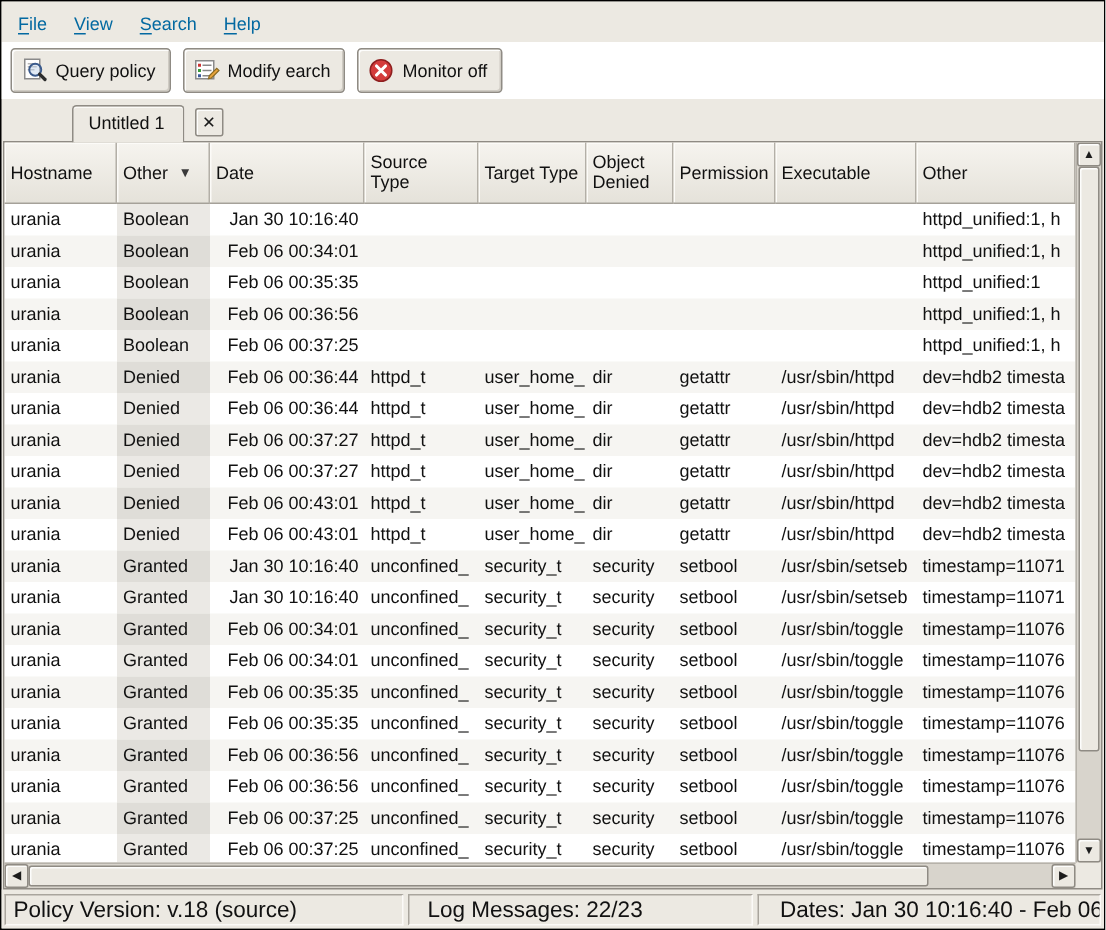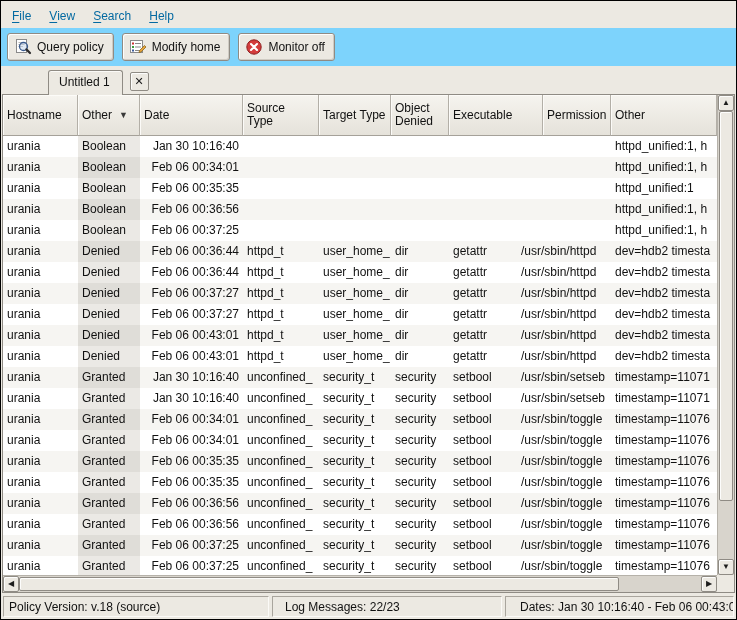--- a/index.html
+++ b/index.html
@@ -20,22 +20,22 @@
     height:27px; display:flex; align-items:center;
     padding:2px 2px 0 2px; background:#ece9e2;
   }
   .menu-item {
     padding:3px 9px; font-size:12px; color:#0369a1; cursor:default;
   }
   .menu-item u { text-underline-offset:2px; }
 
   
   .toolbar {
-    height:38px; display:flex; align-items:center; gap:8px;
-    padding:4px 6px; background:#7dd3fc;
+    height:38px; display:flex; gap:8px;
+    padding:4px 6px; background:#ffffff;
   }
   .tbtn {
     display:inline-flex; align-items:center; gap:5px;
     padding:4px 9px 4px 6px; font-size:12px; color:#111;
     background:#ece9e2;
     border:1px solid #8f8b84; border-radius:3px;
     box-shadow: inset 1px 1px 0 rgba(255,255,255,.9), inset -1px -1px 0 rgba(120,115,105,.25);
     font-family:inherit; cursor:default;
   }
   .ticon { display:inline-flex; width:18px; height:18px; }
@@ -145,21 +145,21 @@
     box-shadow: inset 1px 1px 0 rgba(255,255,255,.9);
   }
 
   
   .statusbar {
     flex:0 0 26px; display:flex; gap:3px;
     padding:3px 2px 2px 2px; background:#ece9e2;
   }
   .spanel {
     display:flex; align-items:center;
-    font-size:12px; color:#111;
+    font-size:15px; color:#111;
     border:1px solid;
     border-color:#a9a59d #fbfaf7 #fbfaf7 #a9a59d;
     background:#ece9e2;
     overflow:hidden; white-space:nowrap;
   }
   .s1 { flex:0 0 266px; padding-left:5px; }
   .s2 { flex:0 0 230px; padding-left:12px; }
   .s3 { flex:1; padding-left:14px; }
 </style>
 </head>
@@ -194,21 +194,21 @@
           <rect x="1.5" y="2.5" width="12" height="12" fill="#ffffff" stroke="#8a8a8a"></rect>
           <rect x="3" y="4.5" width="2" height="2" fill="#cc3333"></rect>
           <line x1="6" y1="5.5" x2="12" y2="5.5" stroke="#888888"></line>
           <rect x="3" y="8" width="2" height="2" fill="#3a9a3a"></rect>
           <line x1="6" y1="9" x2="12" y2="9" stroke="#888888"></line>
           <rect x="3" y="11.5" width="2" height="2" fill="#3a5a9a"></rect>
           <line x1="6" y1="12.5" x2="12" y2="12.5" stroke="#888888"></line>
           <path d="M10.5 12.5 L15.5 7.5 L17 9 L12 14 L10 14.5 Z" fill="#e8a33a" stroke="#8a6a22" stroke-width="0.8"></path>
         </svg>
       </span>
-      <span>Modify home</span>
+      <span>Modify earch</span>
     </button>
     <button class="tbtn">
       <span class="ticon">
         <svg viewBox="0 0 18 18" width="18" height="18">
           <circle cx="9" cy="9" r="7.2" fill="#d43c3c" stroke="#8e1f1f"></circle>
           <path d="M6 6 L12 12 M12 6 L6 12" stroke="#ffffff" stroke-width="2.1" stroke-linecap="round"></path>
         </svg>
       </span>
       <span>Monitor off</span>
     </button>
@@ -238,25 +238,25 @@
         </div>
       <div class="hcell c3">
           <span>Source Type</span>
         </div>
       <div class="hcell c4">
           <span>Target Type</span>
         </div>
       <div class="hcell c5">
           <span>Object Denied</span>
         </div>
+      <div class="hcell c6">
+          <span>Permission</span>
+        </div>
       <div class="hcell c7">
           <span>Executable</span>
-        </div>
-      <div class="hcell c6">
-          <span>Permission</span>
         </div>
       <div class="hcell c8">
           <span>Other</span>
         </div>
     </div>
 
     <div class="tbody">
         <div class="trow">
           <div class="cell c0">urania</div>
           <div class="cell c1">Boolean</div>

